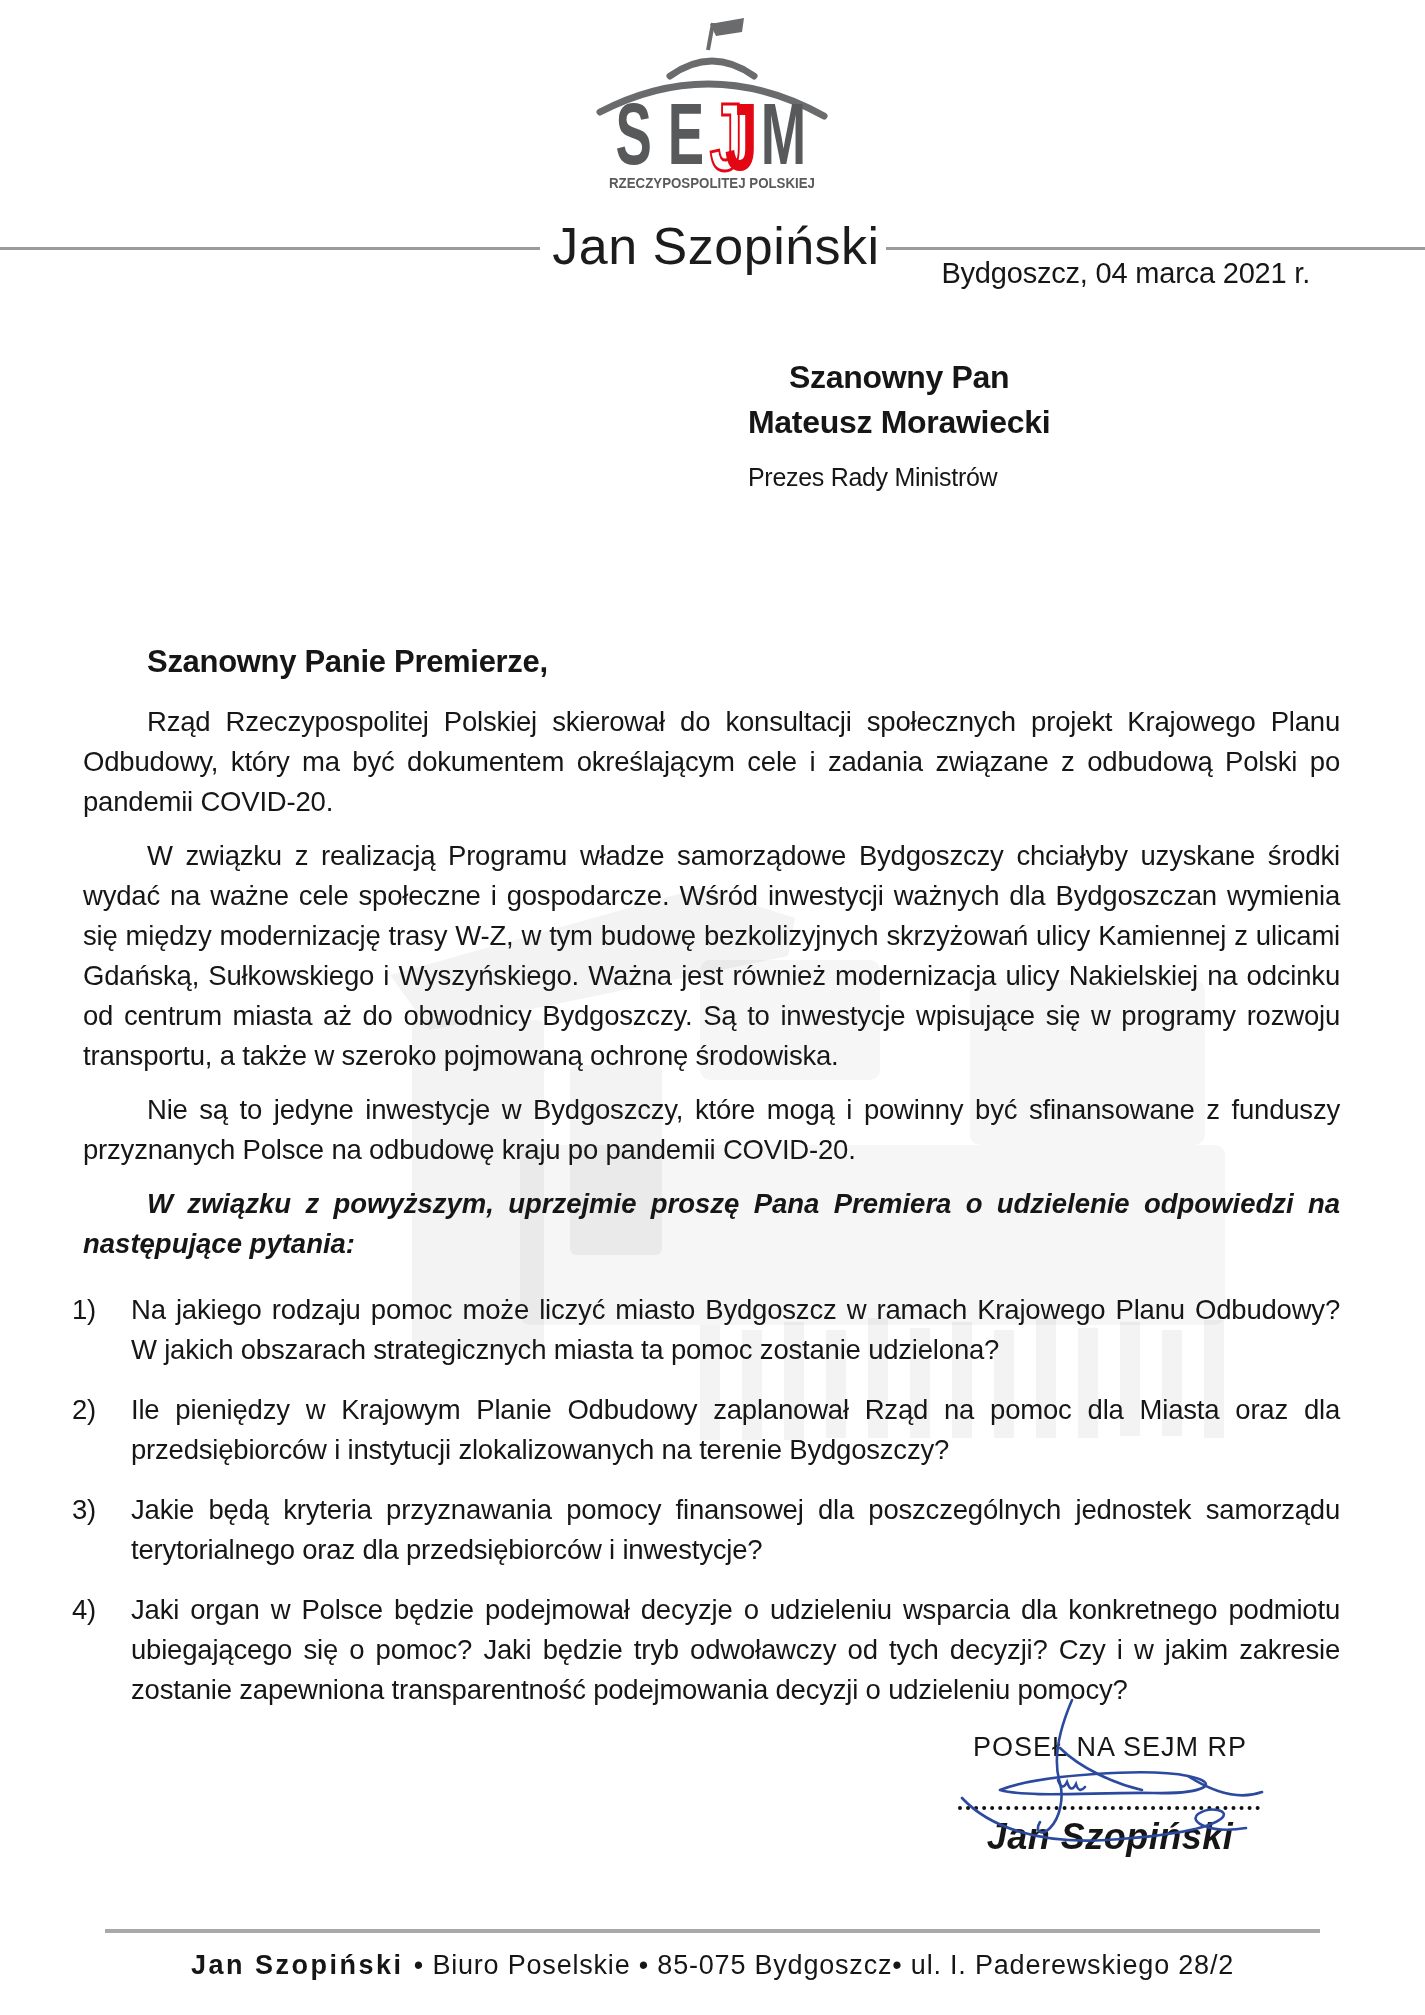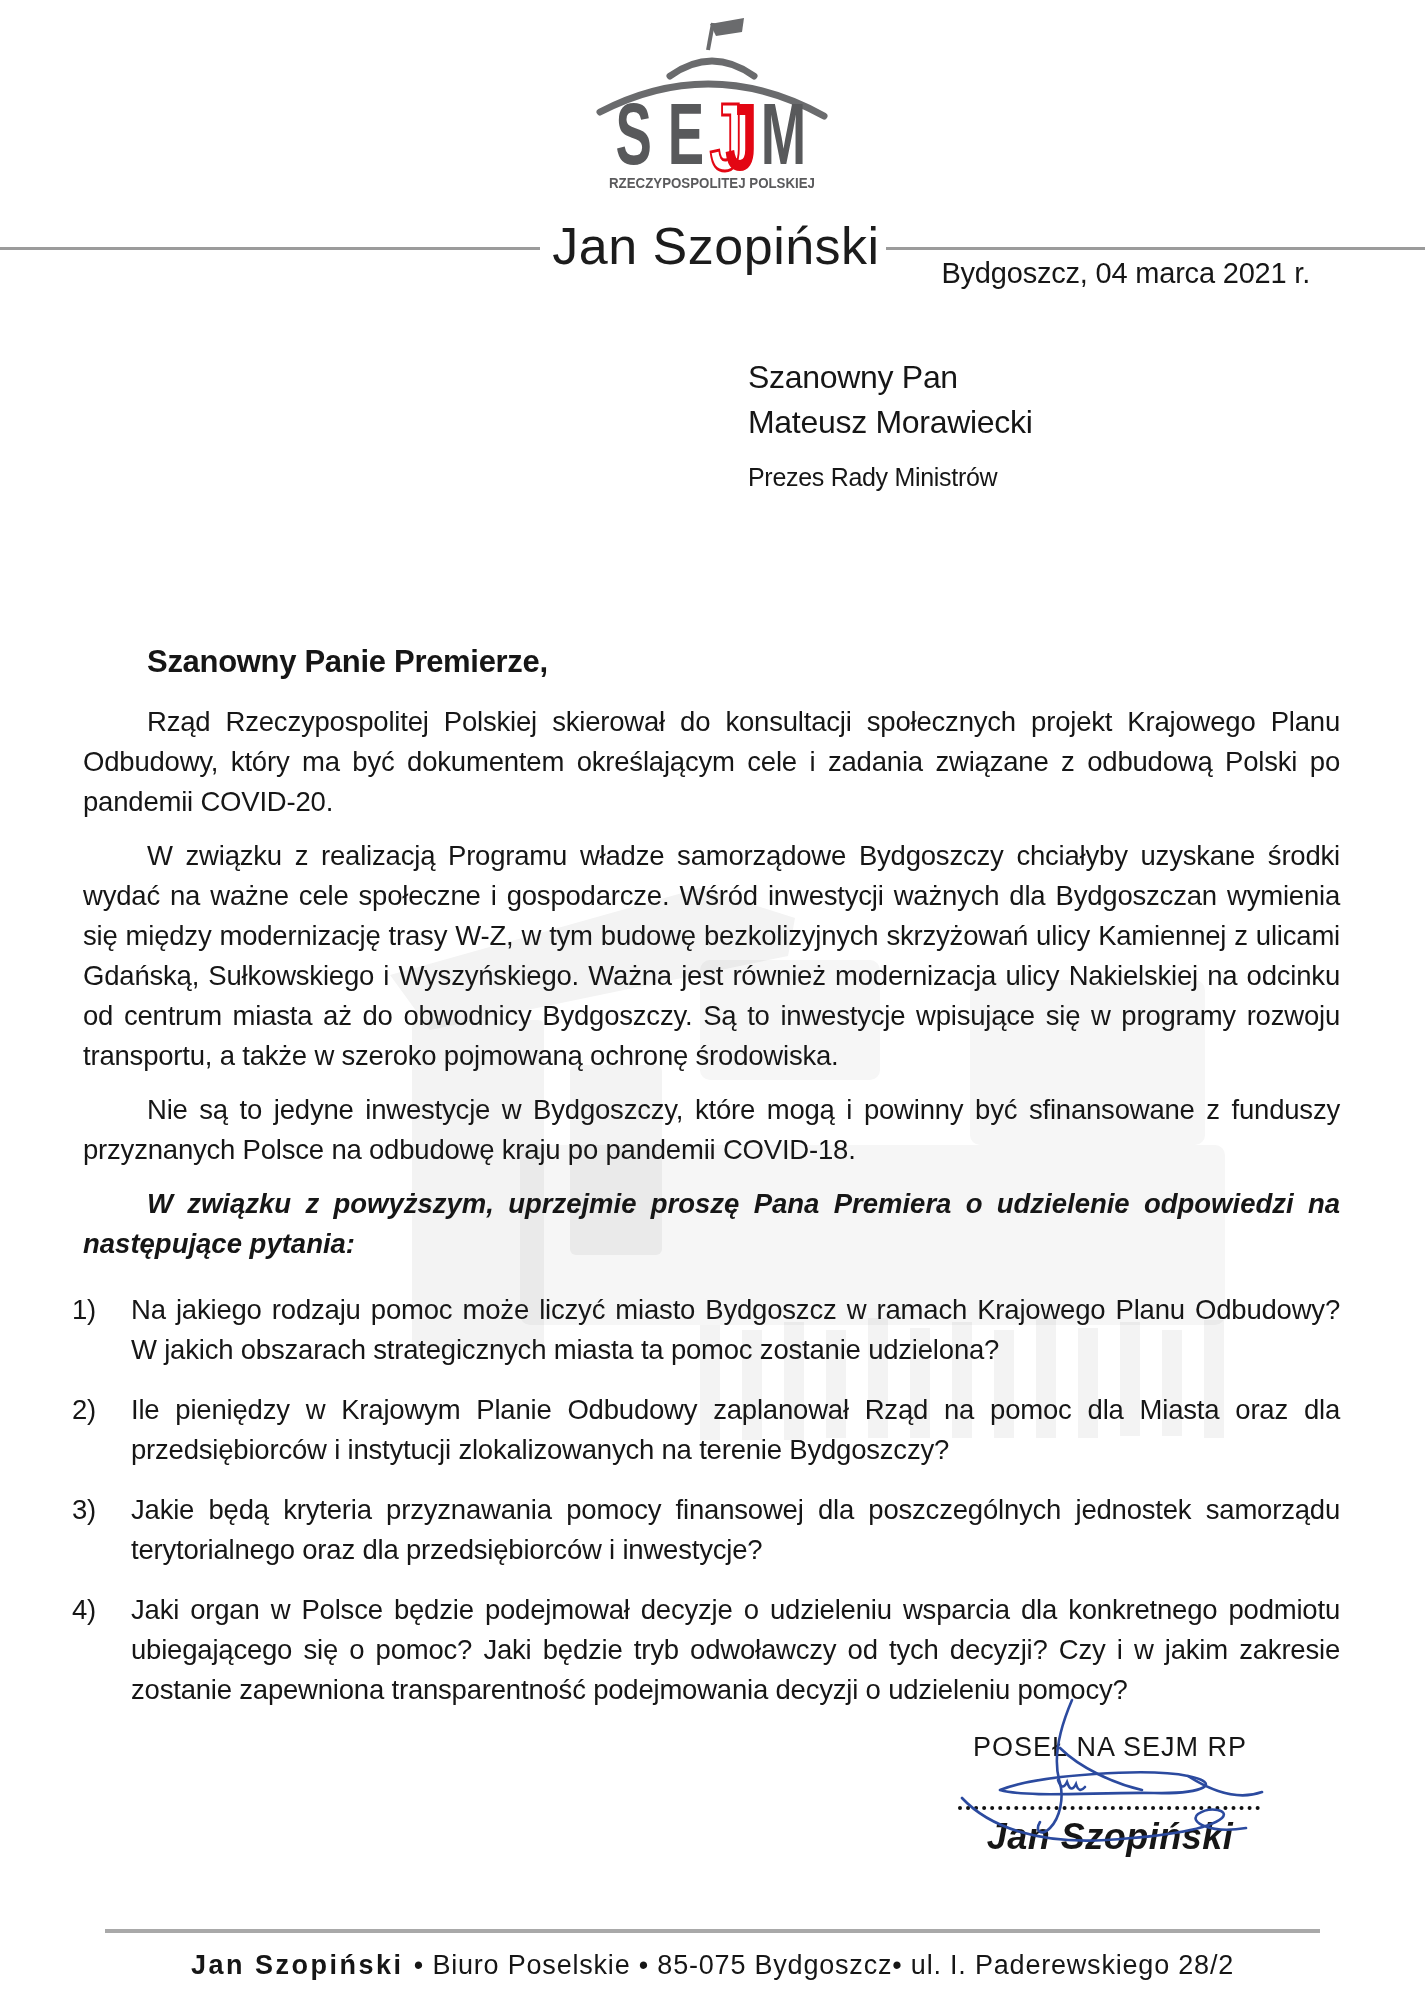--- a/index.html
+++ b/index.html
@@ -15,21 +15,21 @@
   
   .rule{position:absolute;top:247px;height:3px;background:#9b9b9b;z-index:1;}
   .rule-left{left:0;width:540px;}
   .rule-right{left:886px;right:0;}
   .header-name{position:absolute;top:216px;left:436px;width:560px;text-align:center;
     font-size:52px;font-weight:300;letter-spacing:.5px;color:#1c1c1c;z-index:1;}
   .dateline{position:absolute;top:257px;right:115px;font-size:29px;letter-spacing:-.2px;z-index:1;}
 
   
   .recipient{position:absolute;left:748px;top:355px;line-height:45px;z-index:1;}
-  .recipient .b{font-weight:normal;font-size:32px;letter-spacing:-.3px;}
+  .recipient .b{font-weight:bold;font-size:32px;letter-spacing:-.3px;text-align:center;}
   .recipient .r{font-size:25px;letter-spacing:-.3px;margin-top:10px;}
 
   
   .doc-title{position:absolute;left:0;right:0;top:502px;text-align:center;
     font-size:30px;letter-spacing:1.6px;line-height:50px;z-index:1;}
 
   
   .body{position:absolute;left:83px;right:85px;top:642px;z-index:1;
     font-size:27.5px;line-height:40px;letter-spacing:-.2px;}
   .salutation{font-weight:bold;font-size:31px;margin:0 0 20px 64px;letter-spacing:-.3px;}
@@ -119,21 +119,21 @@
     <div class="b">Szanowny Pan</div>
     <div class="b">Mateusz Morawiecki</div>
     <div class="r">Prezes Rady Ministrów</div>
   </div>
 
 
   <div class="body">
     <div class="salutation">Szanowny Panie Premierze,</div>
     <p class="para">Rząd Rzeczypospolitej Polskiej skierował do konsultacji społecznych projekt Krajowego Planu Odbudowy, który ma być dokumentem określającym cele i zadania związane z odbudową Polski po pandemii COVID-20.</p>
     <p class="para">W związku z realizacją Programu władze samorządowe Bydgoszczy chciałyby uzyskane środki wydać na ważne cele społeczne i gospodarcze. Wśród inwestycji ważnych dla Bydgoszczan wymienia się między modernizację trasy W-Z, w tym budowę bezkolizyjnych skrzyżowań ulicy Kamiennej z ulicami Gdańską, Sułkowskiego i Wyszyńskiego. Ważna jest również modernizacja ulicy Nakielskiej na odcinku od centrum miasta aż do obwodnicy Bydgoszczy. Są to inwestycje wpisujące się w programy rozwoju transportu, a także w szeroko pojmowaną ochronę środowiska.</p>
-    <p class="para">Nie są to jedyne inwestycje w Bydgoszczy, które mogą i powinny być sfinansowane z funduszy przyznanych Polsce na odbudowę kraju po pandemii COVID-18.</p>
+    <p class="para">Nie są to jedyne inwestycje w Bydgoszczy, które mogą i powinny być sfinansowane z funduszy przyznanych Polsce na odbudowę kraju po pandemii COVID-20.</p>
     <p class="para request">W związku z powyższym, uprzejmie proszę Pana Premiera o udzielenie odpowiedzi na następujące pytania:</p>
 
     <div class="questions">
       <div class="q-item">
         <span class="q-num">1)</span>
         <span class="q-text">Na jakiego rodzaju pomoc może liczyć miasto Bydgoszcz w ramach Krajowego Planu Odbudowy? W jakich obszarach strategicznych miasta ta pomoc zostanie udzielona?</span>
       </div>
       <div class="q-item">
         <span class="q-num">2)</span>
         <span class="q-text">Ile pieniędzy w Krajowym Planie Odbudowy zaplanował Rząd na pomoc dla Miasta oraz dla przedsiębiorców i instytucji zlokalizowanych na terenie Bydgoszczy?</span>

